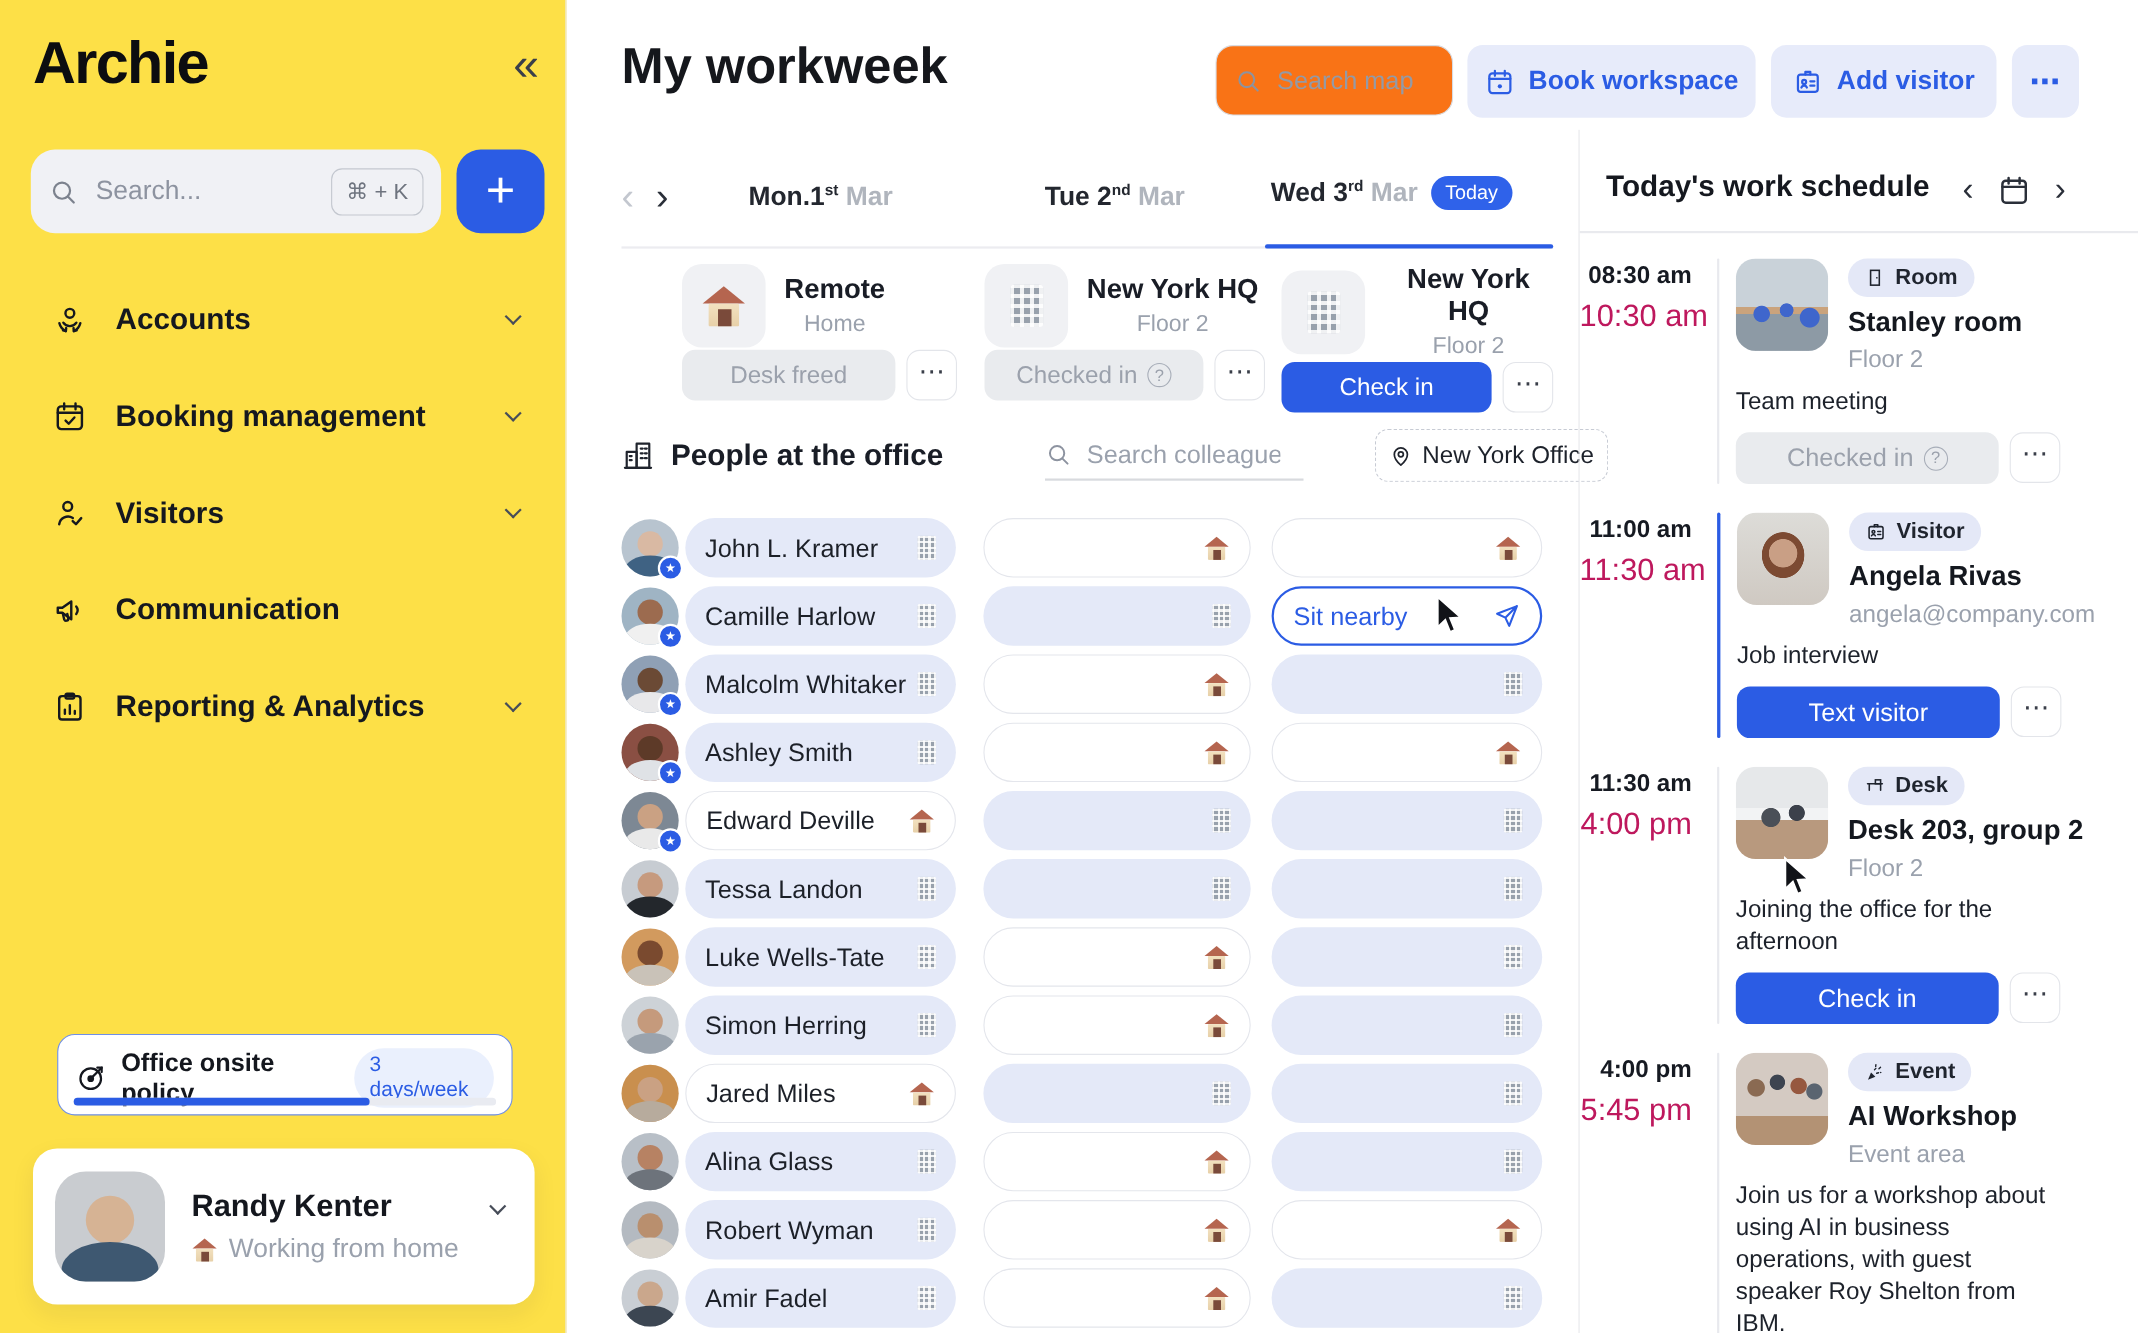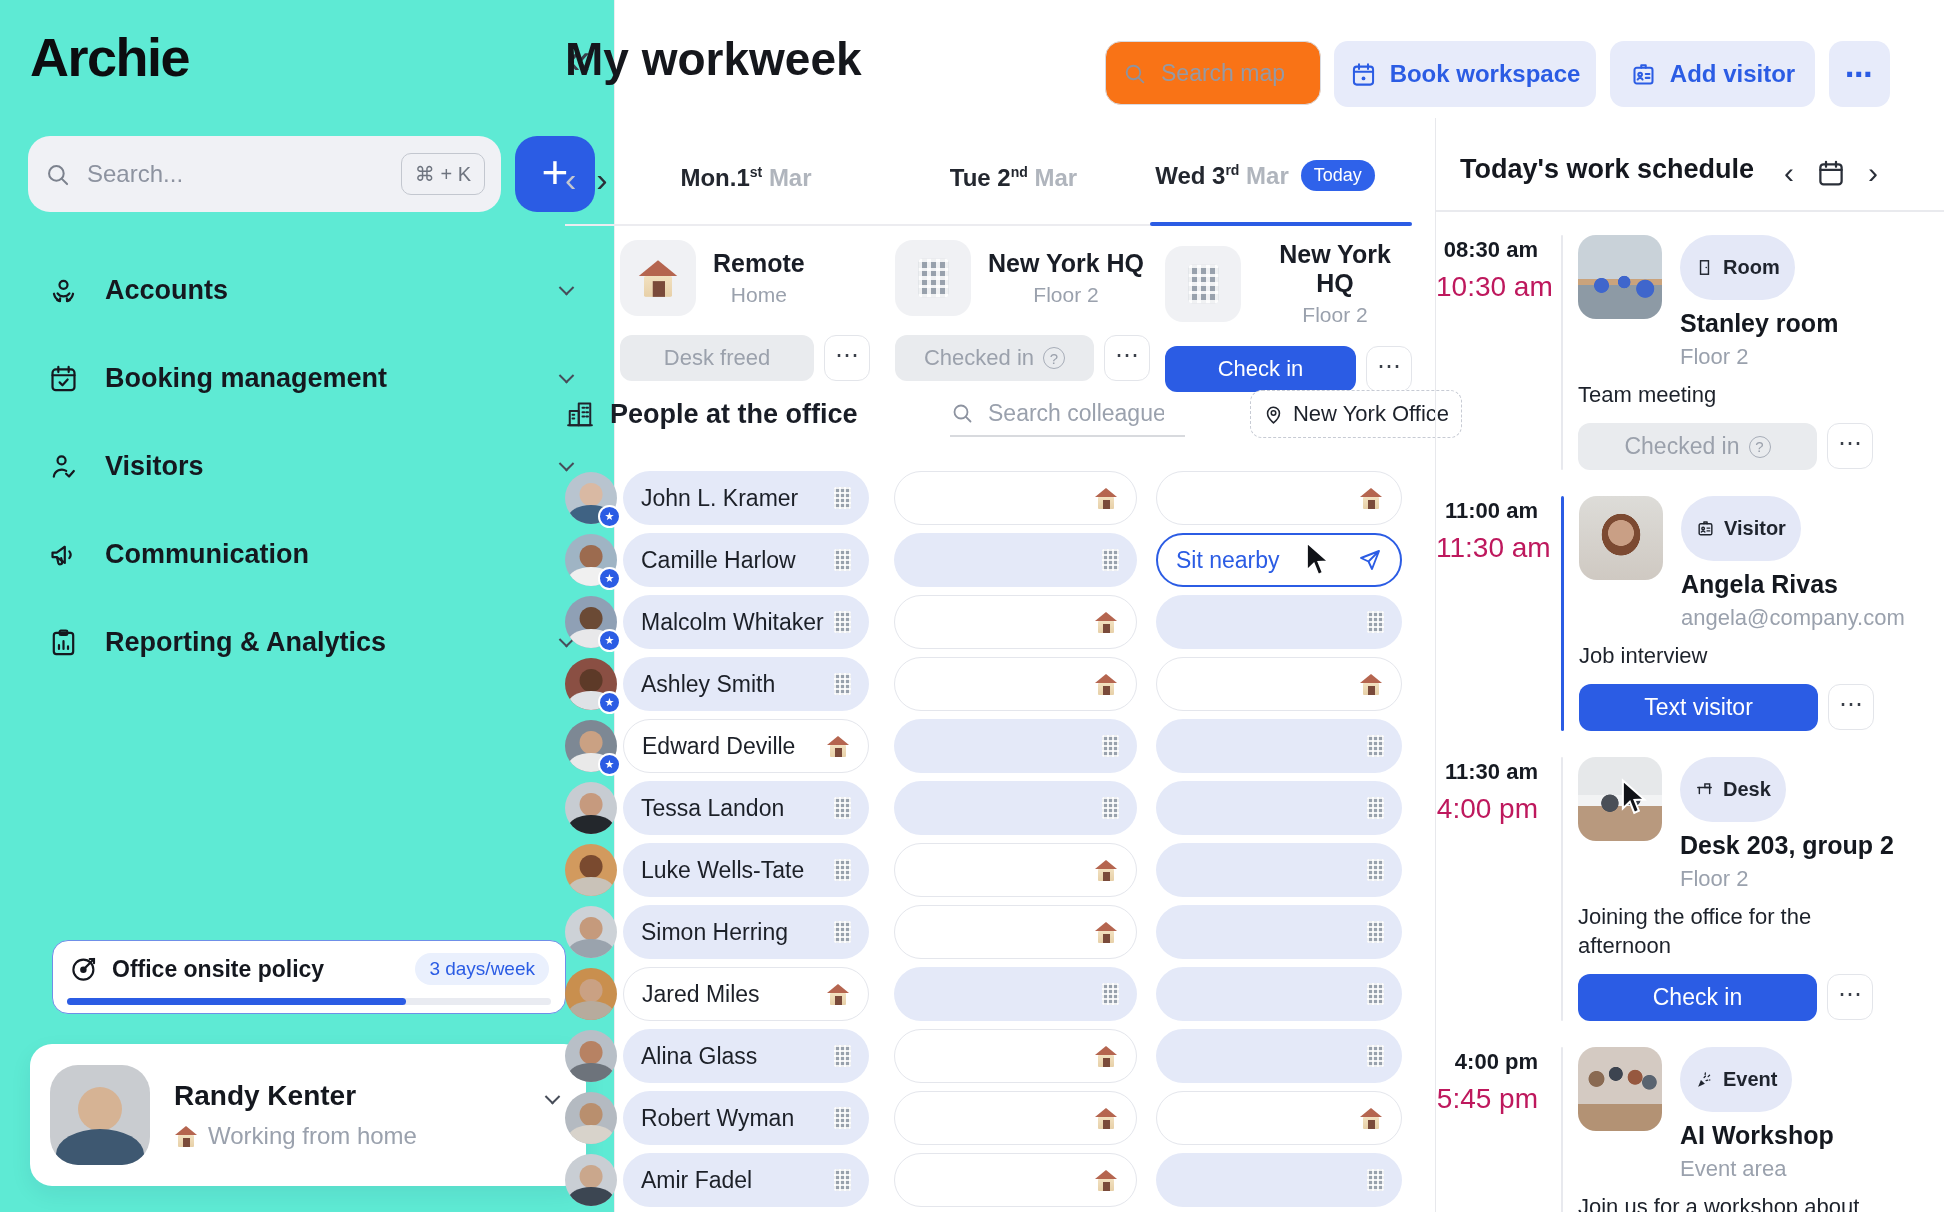--- a/index.html
+++ b/index.html
@@ -2,21 +2,21 @@
 <html><head>
 <meta charset="utf-8">
 <style>
   html,body{margin:0;padding:0;background:#fff;}
   *{box-sizing:border-box;}
   .app{position:relative;width:1944px;height:1212px;overflow:hidden;background:#fff;
        font-family:"Liberation Sans","DejaVu Sans",sans-serif;color:#1a1e27;}
   svg{display:block;}
 
   
-  .sidebar{position:absolute;left:0;top:0;width:615px;height:1212px;background:#5eead4;border-right:1px solid #ececf0;}
+  .sidebar{position:absolute;left:0;top:0;width:515px;height:1212px;background:#fde047;border-right:1px solid #ececf0;}
   .logo{position:absolute;left:30px;top:26px;font-size:54px;font-weight:800;letter-spacing:-1.5px;color:#0c0d10;}
   .collapse{position:absolute;right:24px;top:38px;font-size:42px;color:#3a3f4a;line-height:1;cursor:pointer;}
   .search-row{position:absolute;left:28px;right:19px;top:136px;display:flex;gap:14px;}
   .searchbox{flex:1;height:76px;background:#f0f1f5;border-radius:22px;display:flex;align-items:center;padding:0 16px;}
   .searchbox svg{width:27px;height:27px;color:#7c828e;}
   .searchbox input{border:0;background:transparent;outline:none;margin-left:14px;font-size:24px;color:#3c4250;width:150px;
        font-family:"Liberation Sans","DejaVu Sans",sans-serif;}
   .searchbox input::placeholder{color:#8d93a0;}
   .kbd{margin-left:auto;border:1.5px solid #c3c7cf;border-radius:10px;padding:8px 13px;font-size:20px;color:#6e747f;white-space:nowrap;}
   .plusbtn{width:80px;height:76px;border:0;background:#2b5ce4;color:#fff;border-radius:22px;font-size:46px;font-weight:400;
@@ -98,21 +98,21 @@
 
   .loccard{position:absolute;top:122px;}
   .lc0{left:105px;width:250px;}
   .lc1{left:380px;width:255px;}
   .lc2{left:650px;width:247px;}
   .lc-top{display:flex;align-items:center;}
   .lc-tile{width:76px;height:76px;border-radius:18px;background:#f0f1f4;display:flex;align-items:center;justify-content:center;flex:0 0 auto;}
   .lc-txt{margin-left:17px;text-align:center;}
   .lc-title{font-size:25px;font-weight:700;color:#191d26;}
   .lc-sub{font-size:21px;color:#9aa1ad;margin-top:5px;}
-  .lc-btns{display:flex;gap:10px;margin-top:19px;}
+  .lc-btns{display:flex;gap:10px;margin-top:2px;}
   .abtn{flex:1;height:46px;border:0;border-radius:12px;font-size:22px;display:flex;align-items:center;justify-content:center;gap:9px;
        cursor:pointer;font-family:"Liberation Sans","DejaVu Sans",sans-serif;}
   .abtn.gray{background:#e9ebee;color:#9ba1ac;}
   .abtn.blue{background:#2b5ce4;color:#fff;}
   .morebtn{width:46px;height:46px;flex:0 0 auto;border:1.5px solid #e3e5ea;background:#fff;border-radius:12px;color:#3a3f49;
        font-size:24px;display:flex;align-items:center;justify-content:center;cursor:pointer;padding-bottom:8px;}
   .helpc{width:22px;height:22px;border:1.7px solid #a7adb8;border-radius:50%;font-size:15px;display:flex;align-items:center;
        justify-content:center;color:#9ba1ac;}
 
   .ppl-head{position:absolute;left:50px;right:23px;top:272px;height:48px;display:flex;align-items:center;}
@@ -170,21 +170,21 @@
            linear-gradient(#dddcd8,#cfc9c2);}
   .t-desk{background:radial-gradient(circle at 38% 55%,#4a4f57 0 12%,transparent 13%),
            radial-gradient(circle at 66% 50%,#3c414b 0 10%,transparent 11%),
            linear-gradient(180deg,#e6e8ea 0 45%,#f2f3f4 45% 58%,#b8997e 58% 100%);}
   .t-event{background:radial-gradient(circle at 22% 38%,#8a6a52 0 9%,transparent 10%),
            radial-gradient(circle at 45% 32%,#3d4450 0 9%,transparent 10%),
            radial-gradient(circle at 68% 36%,#96583f 0 9%,transparent 10%),
            radial-gradient(circle at 85% 42%,#5a6470 0 8%,transparent 9%),
            linear-gradient(180deg,#d4cac2 0 68%,#b39274 68% 100%);}
   .sinfo{margin-left:18px;padding-top:0;}
-  .sbadge{display:inline-flex;align-items:center;gap:9px;background:#e4e8f7;border-radius:999px;padding:21px 15px;
+  .sbadge{display:inline-flex;align-items:center;gap:9px;background:#e4e8f7;border-radius:999px;padding:6px 15px;
        font-size:20px;font-weight:600;color:#1f242e;}
   .sbadge svg{width:19px;height:19px;}
   .stitle{font-size:25px;font-weight:700;color:#14181f;margin-top:9px;white-space:nowrap;}
   .ssub{font-size:22px;color:#9aa1ad;margin-top:6px;}
   .snote{font-size:22px;color:#1d222b;line-height:29px;margin:2px 0 14px 0;}
   .sbtns{display:flex;gap:10px;}
   .sbtns .abtn{height:47px;font-size:23px;}
 
   .cursor{position:absolute;z-index:50;}
 </style>

